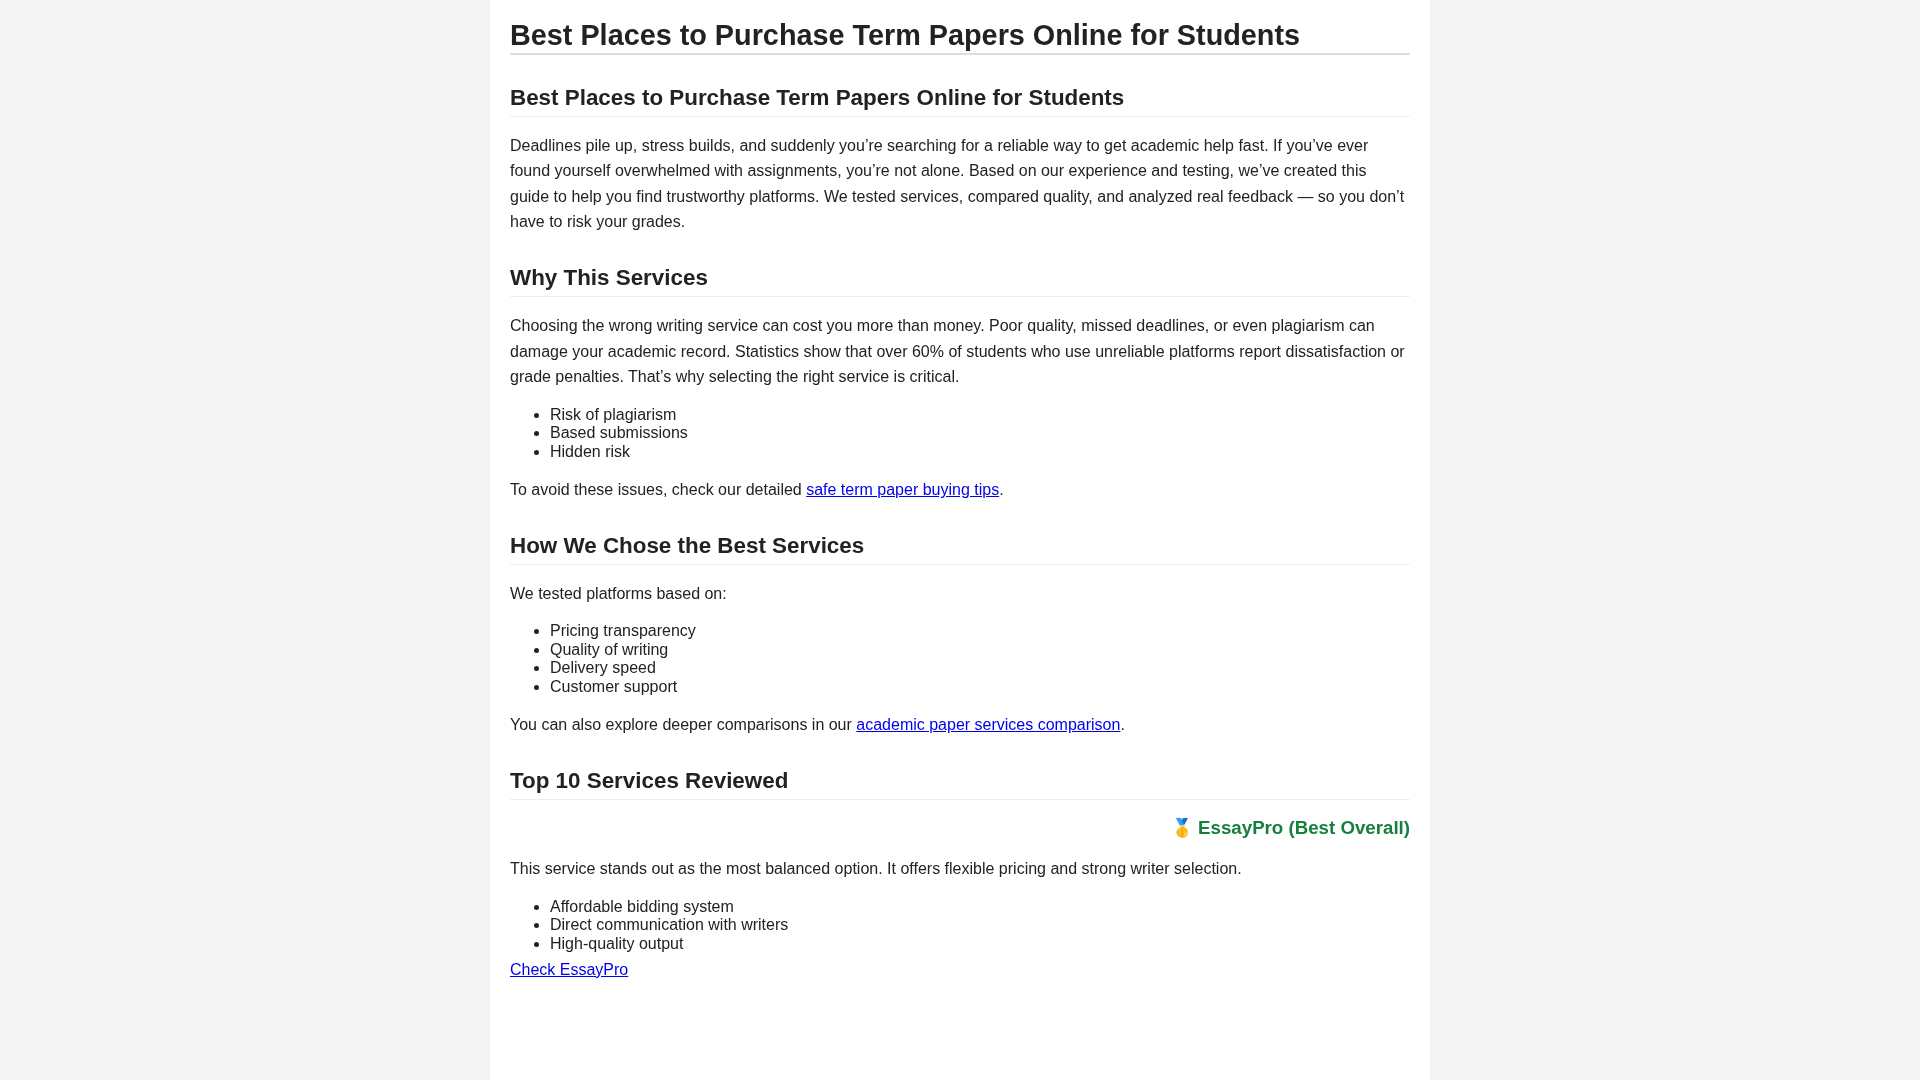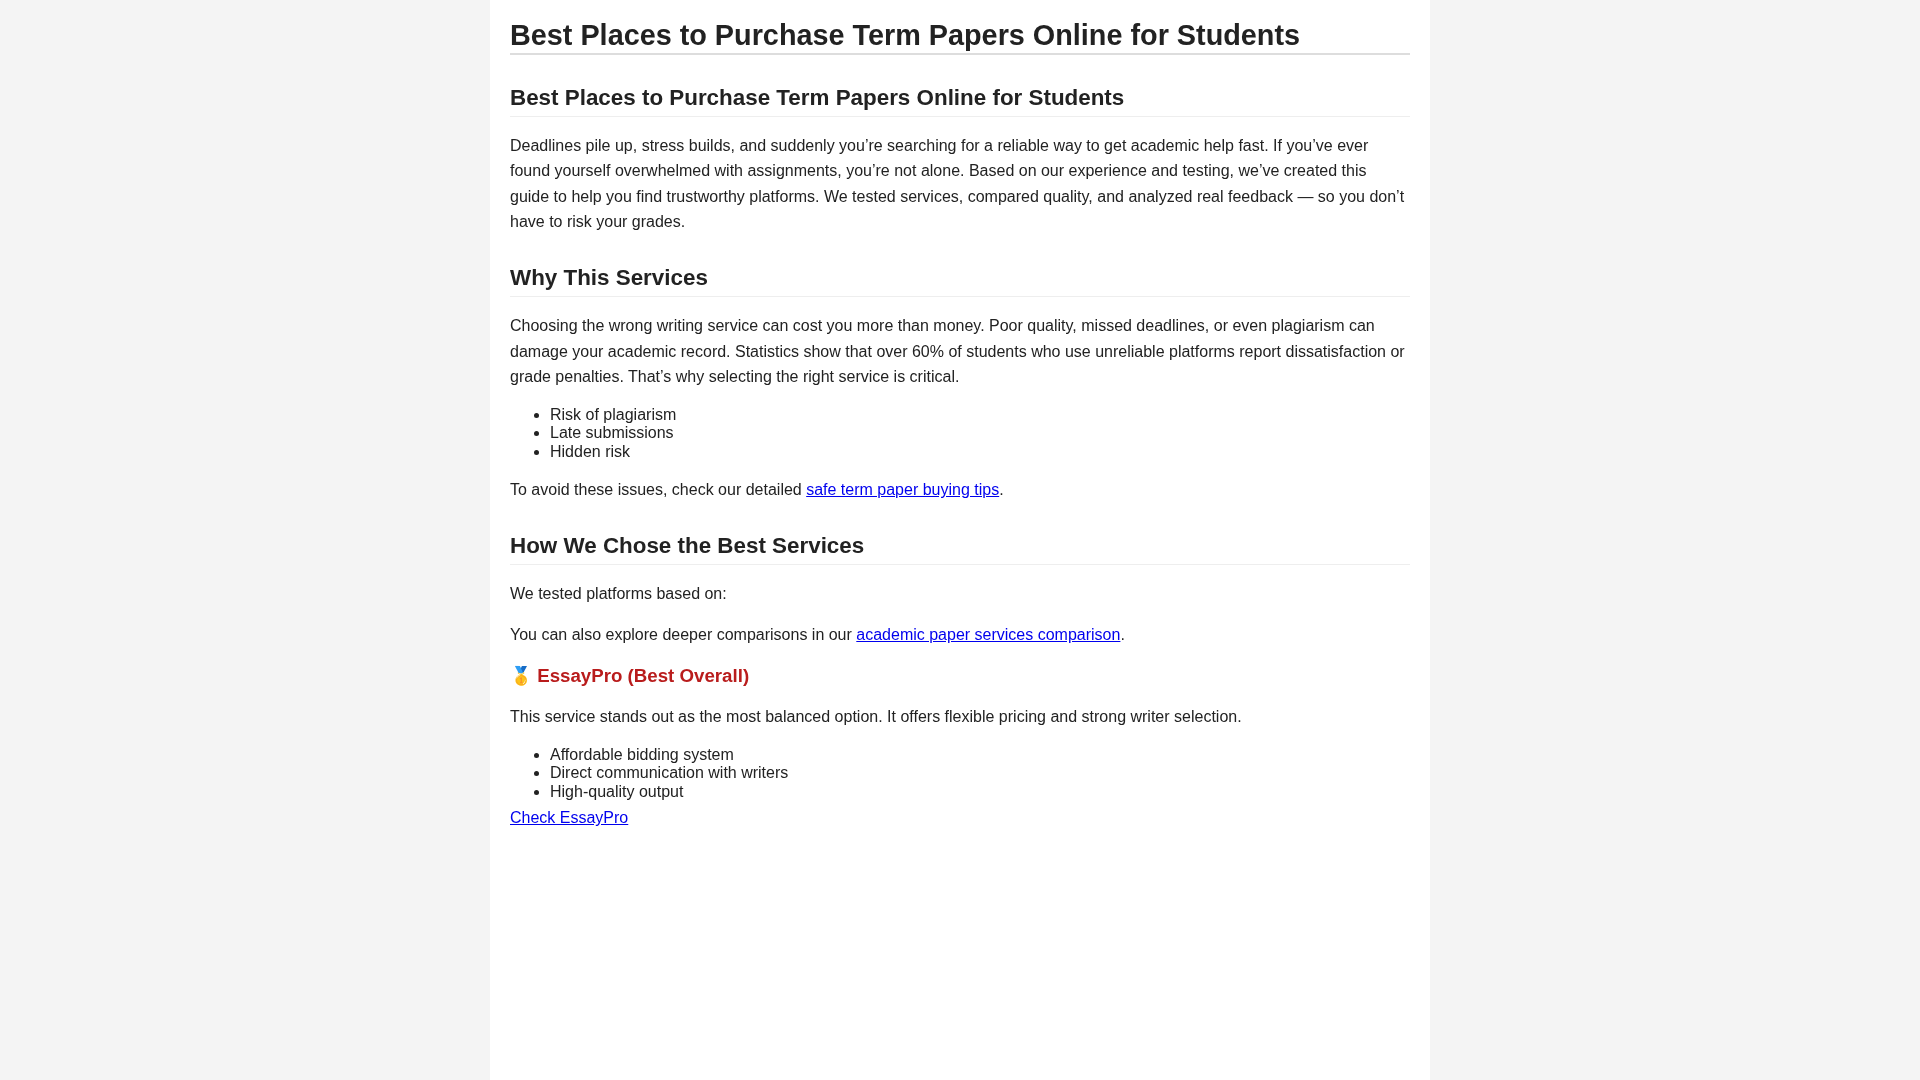--- a/index.html
+++ b/index.html
@@ -38,21 +38,22 @@
     margin: 28px 0 16px 0;
     padding-bottom: 4px;
     border-bottom: 1px solid #eeeeee;
     color: #222222;
   }
   h3 {
     font-size: 18.7px;
     line-height: 1.3;
     font-weight: bold;
     margin: 14px 0 16px 0;
-    color: #b91c1c;
+    color: #15803d;
+    text-align: right;
   }
   h3.first {
     margin-top: 16px;
   }
   p {
     margin: 16px 0;
   }
   ul {
     margin: 16px 0;
     padding-left: 40px;
@@ -87,33 +88,40 @@
   <section>
     <h2>Best Places to Purchase Term Papers Online for Students</h2>
     <p>Deadlines pile up, stress builds, and suddenly you’re searching for a reliable way to get academic help fast. If you’ve ever found yourself overwhelmed with assignments, you’re not alone. Based on our experience and testing, we’ve created this guide to help you find trustworthy platforms. We tested services, compared quality, and analyzed real feedback — so you don’t have to risk your grades.</p>
   </section>
 
   <section>
     <h2>Why This Services</h2>
     <p>Choosing the wrong writing service can cost you more than money. Poor quality, missed deadlines, or even plagiarism can damage your academic record. Statistics show that over 60% of students who use unreliable platforms report dissatisfaction or grade penalties. That’s why selecting the right service is critical.</p>
     <ul>
       <li>Risk of plagiarism</li>
-      <li>Late submissions</li>
+      <li>Based submissions</li>
       <li>Hidden risk</li>
     </ul>
     <p><span>To avoid these issues, check our detailed </span><a href="#">safe term paper buying tips</a><span>.</span></p>
   </section>
 
   <section>
     <h2>How We Chose the Best Services</h2>
     <p>We tested platforms based on:</p>
+    <ul>
+      <li>Pricing transparency</li>
+      <li>Quality of writing</li>
+      <li>Delivery speed</li>
+      <li>Customer support</li>
+    </ul>
     <p><span>You can also explore deeper comparisons in our </span><a href="#">academic paper services comparison</a><span>.</span></p>
   </section>
 
   <section>
+    <h2>Top 10 Services Reviewed</h2>
 
     <div>
       <h3 class="first"><span class="medal">🥇</span> <span>EssayPro (Best Overall)</span></h3>
       <p>This service stands out as the most balanced option. It offers flexible pricing and strong writer selection.</p>
       <ul class="tight-bottom">
         <li>Affordable bidding system</li>
         <li>Direct communication with writers</li>
         <li>High-quality output</li>
       </ul>
       <p class="service-link"><a href="#">Check EssayPro</a></p>

